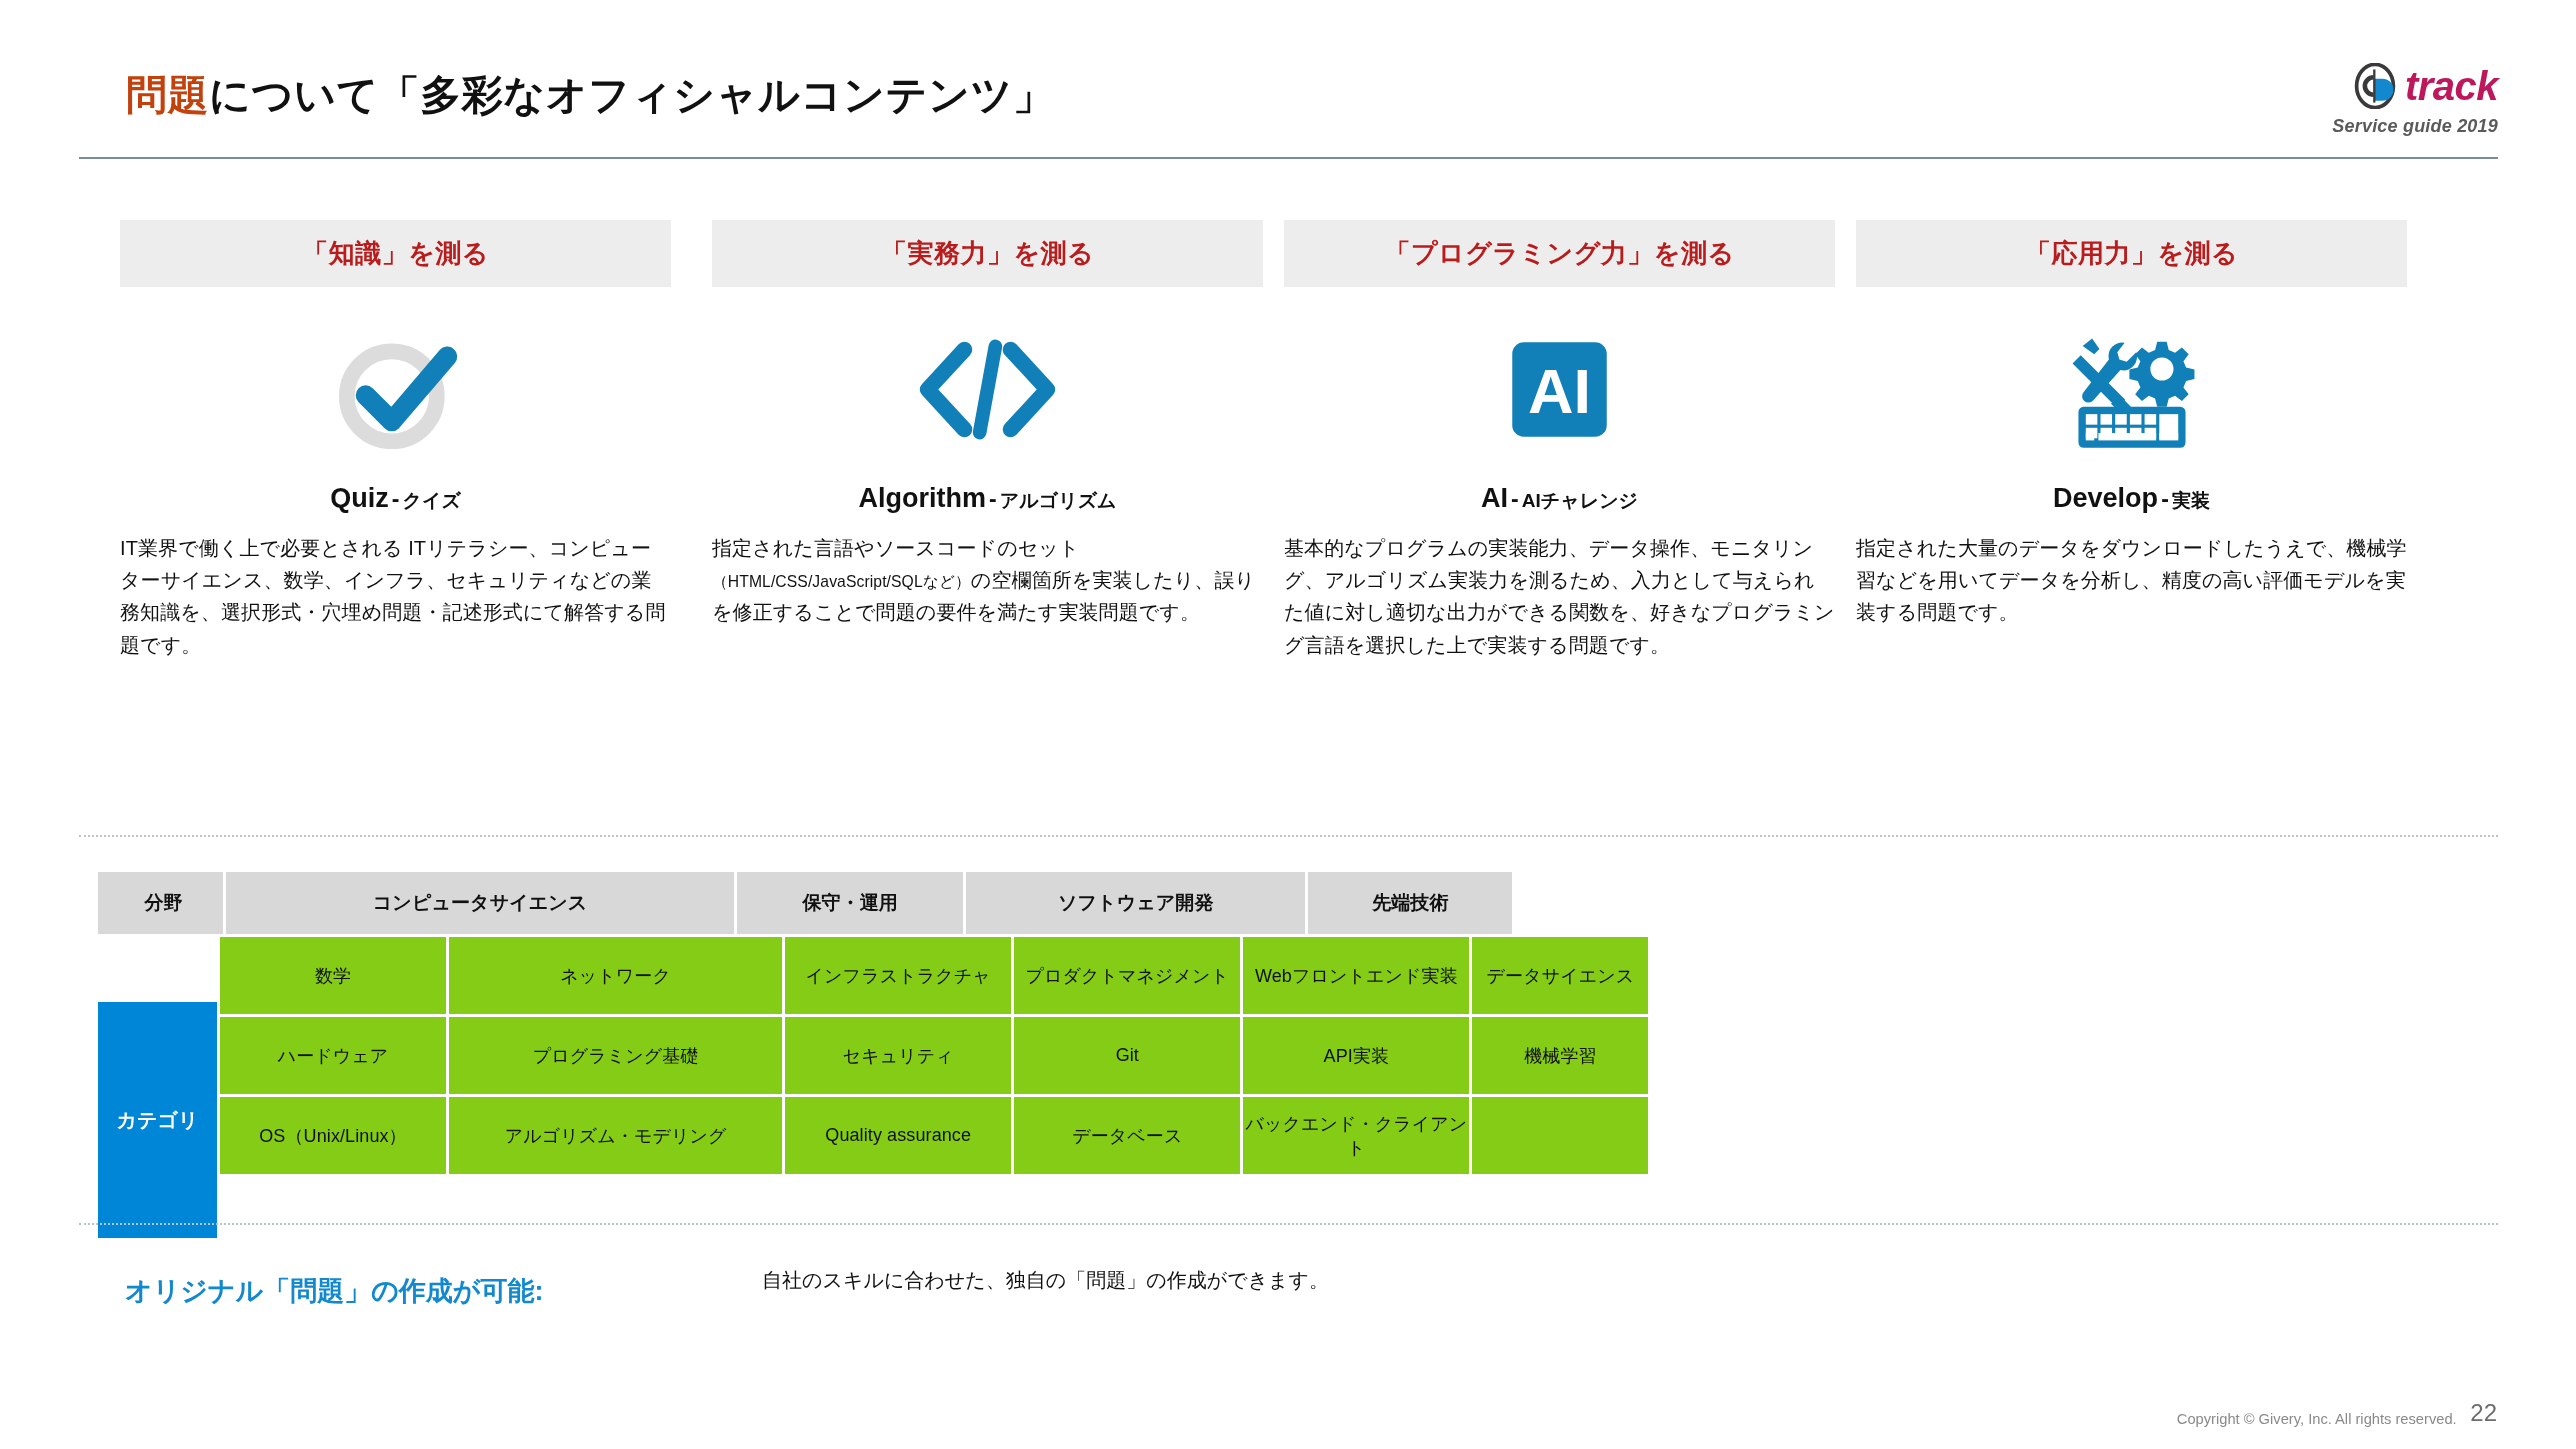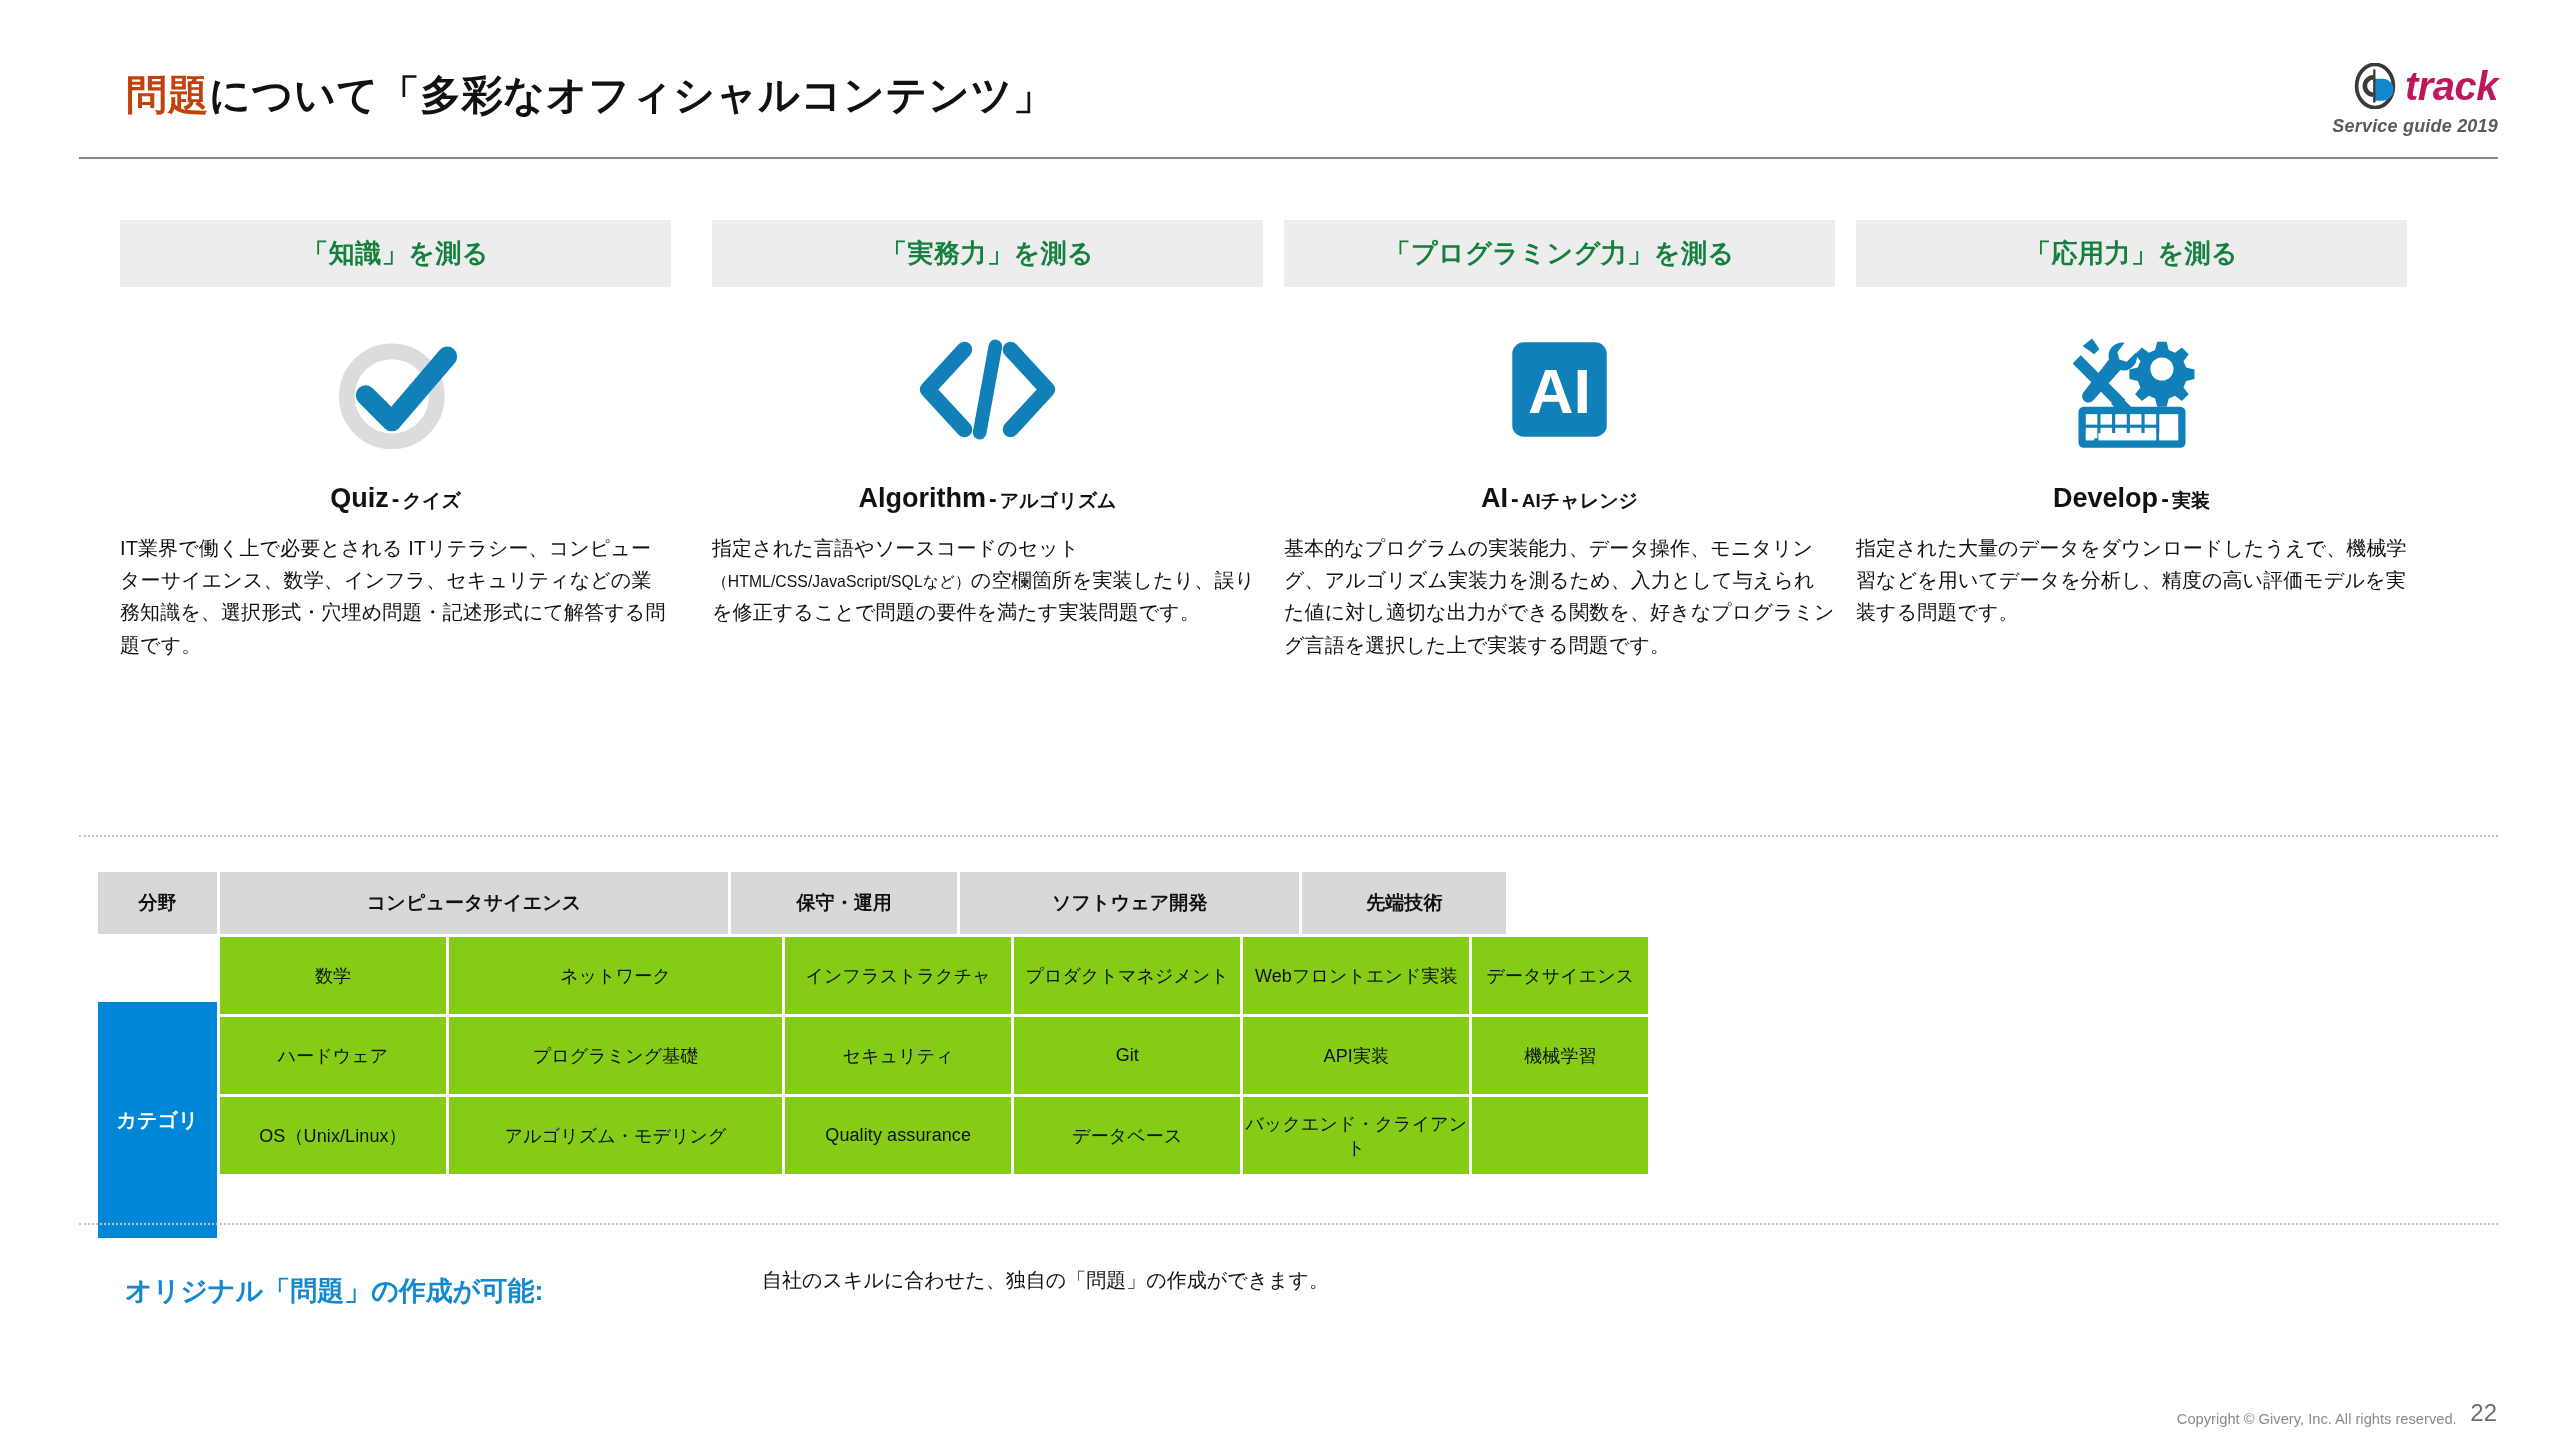--- a/index.html
+++ b/index.html
@@ -36,21 +36,21 @@
 
   
   .cols{position:absolute;left:0;top:220px;width:2576px;height:588px;}
   .col{position:absolute;top:0;width:551px;}
   .col.c0{left:120px;}
   .col.c1{left:712px;}
   .col.c2{left:1284px;}
   .col.c3{left:1856px;}
   .col-head{
     height:67px;background:#ededed;display:flex;align-items:center;justify-content:center;
-    font-size:26px;font-weight:bold;color:#15803d;letter-spacing:0.5px;
+    font-size:26px;font-weight:bold;color:#b91c1c;letter-spacing:0.5px;
   }
   .col.c2 .col-head{width:551px;}
   .icon-box{height:163px;display:flex;align-items:center;justify-content:center;margin-top:21px;}
   .col-name{
     text-align:center;margin-top:11.5px;white-space:nowrap;
   }
   .col-name .en{font-size:27px;font-weight:bold;color:#111;}
   .col-name .dash{font-size:23px;font-weight:bold;color:#111;padding:0 3.1px;}
   .col-name .jp{font-size:19px;font-weight:bold;color:#111;}
   .col-body{
@@ -72,21 +72,21 @@
     display:flex;align-items:center;justify-content:center;text-align:center;
     font-size:18px;color:#111;letter-spacing:0.1px;
   }
   .head-cell{background:#d8d8d8;height:62px;font-weight:bold;font-size:19px;}
   .body-cell{background:#84cc16;height:77px;}
   .catcell{
     background:#0086d6;color:#ffffff;font-weight:bold;font-size:20px;
     width:119px;height:236px;display:flex;align-items:center;justify-content:center;
     position:absolute;left:0;top:65px;
   }
-  .w-field{width:119px;}
+  .w-field{width:119px;padding-left:6px;}
   .w-cs{width:508px;}
   .w-ops{width:226px;}
   .w-sw{width:339px;}
   .w-ad{width:204px;}
   .tbl-body{position:relative;}
   .tbl-body .trow{margin-left:122px;}
   .tbl-body .trow .cell{}
   .b-c1{width:226px;}
   .b-c2{width:333px;}
   .b-c3{width:226px;}

